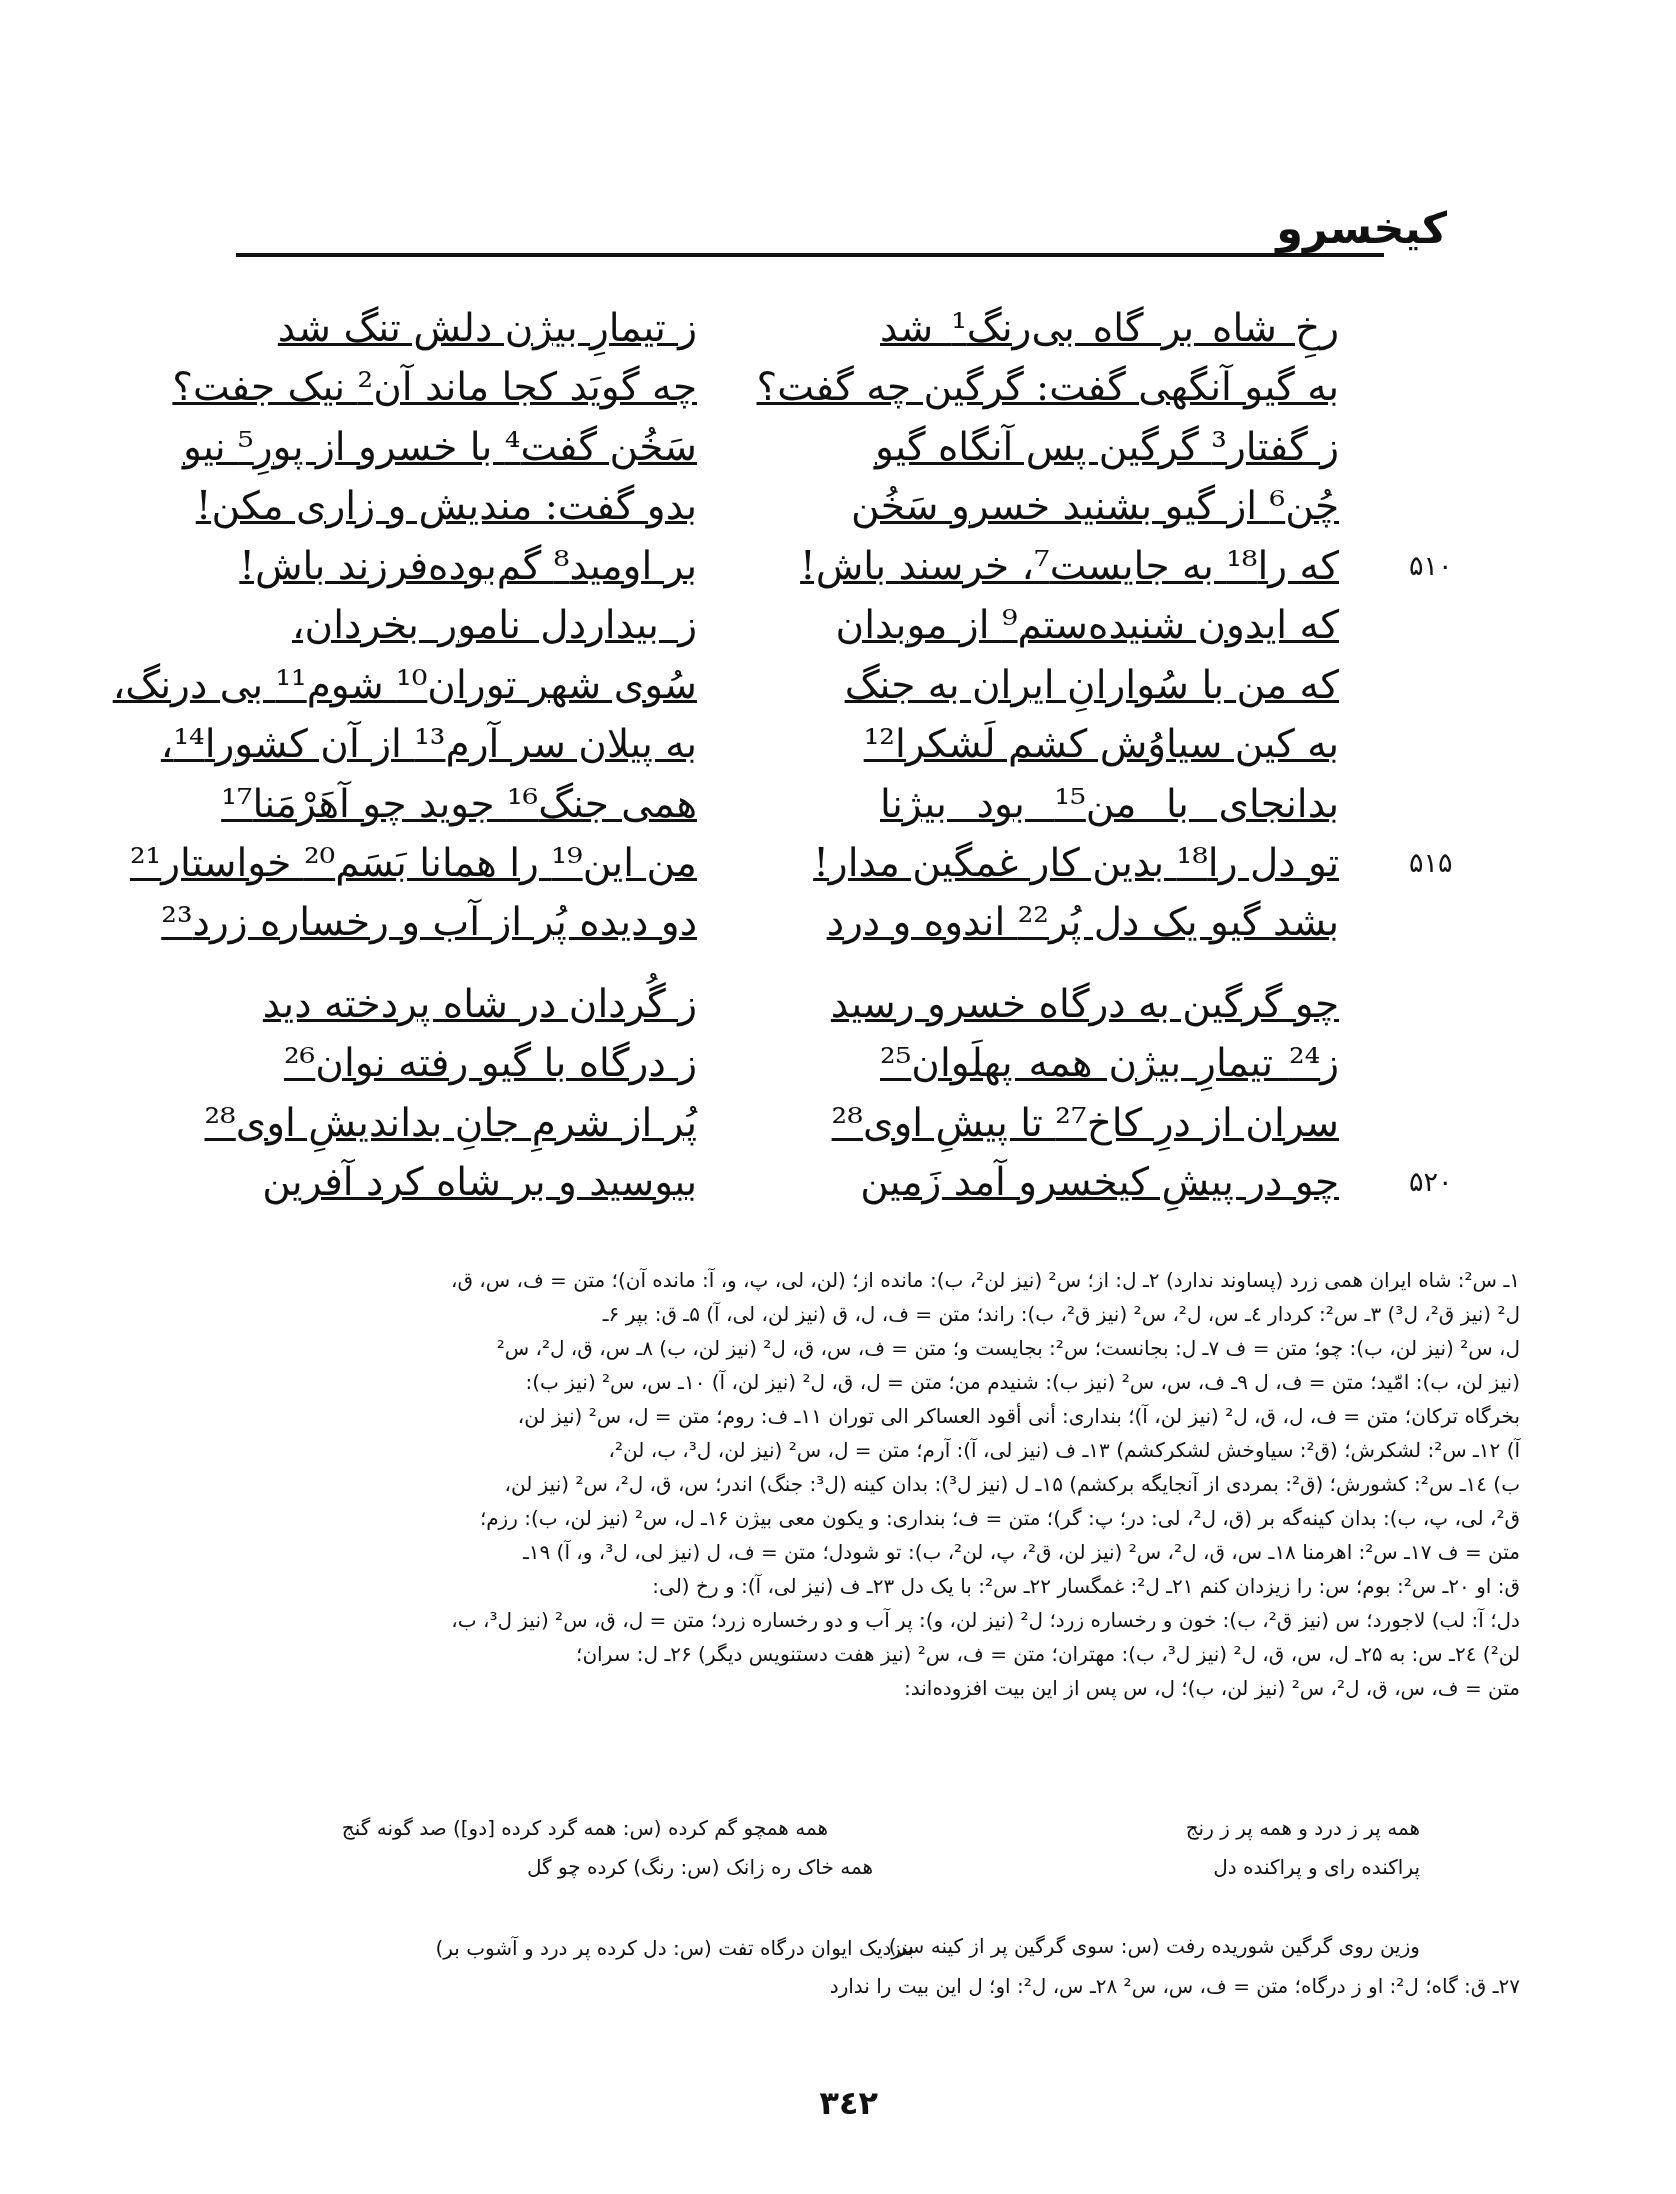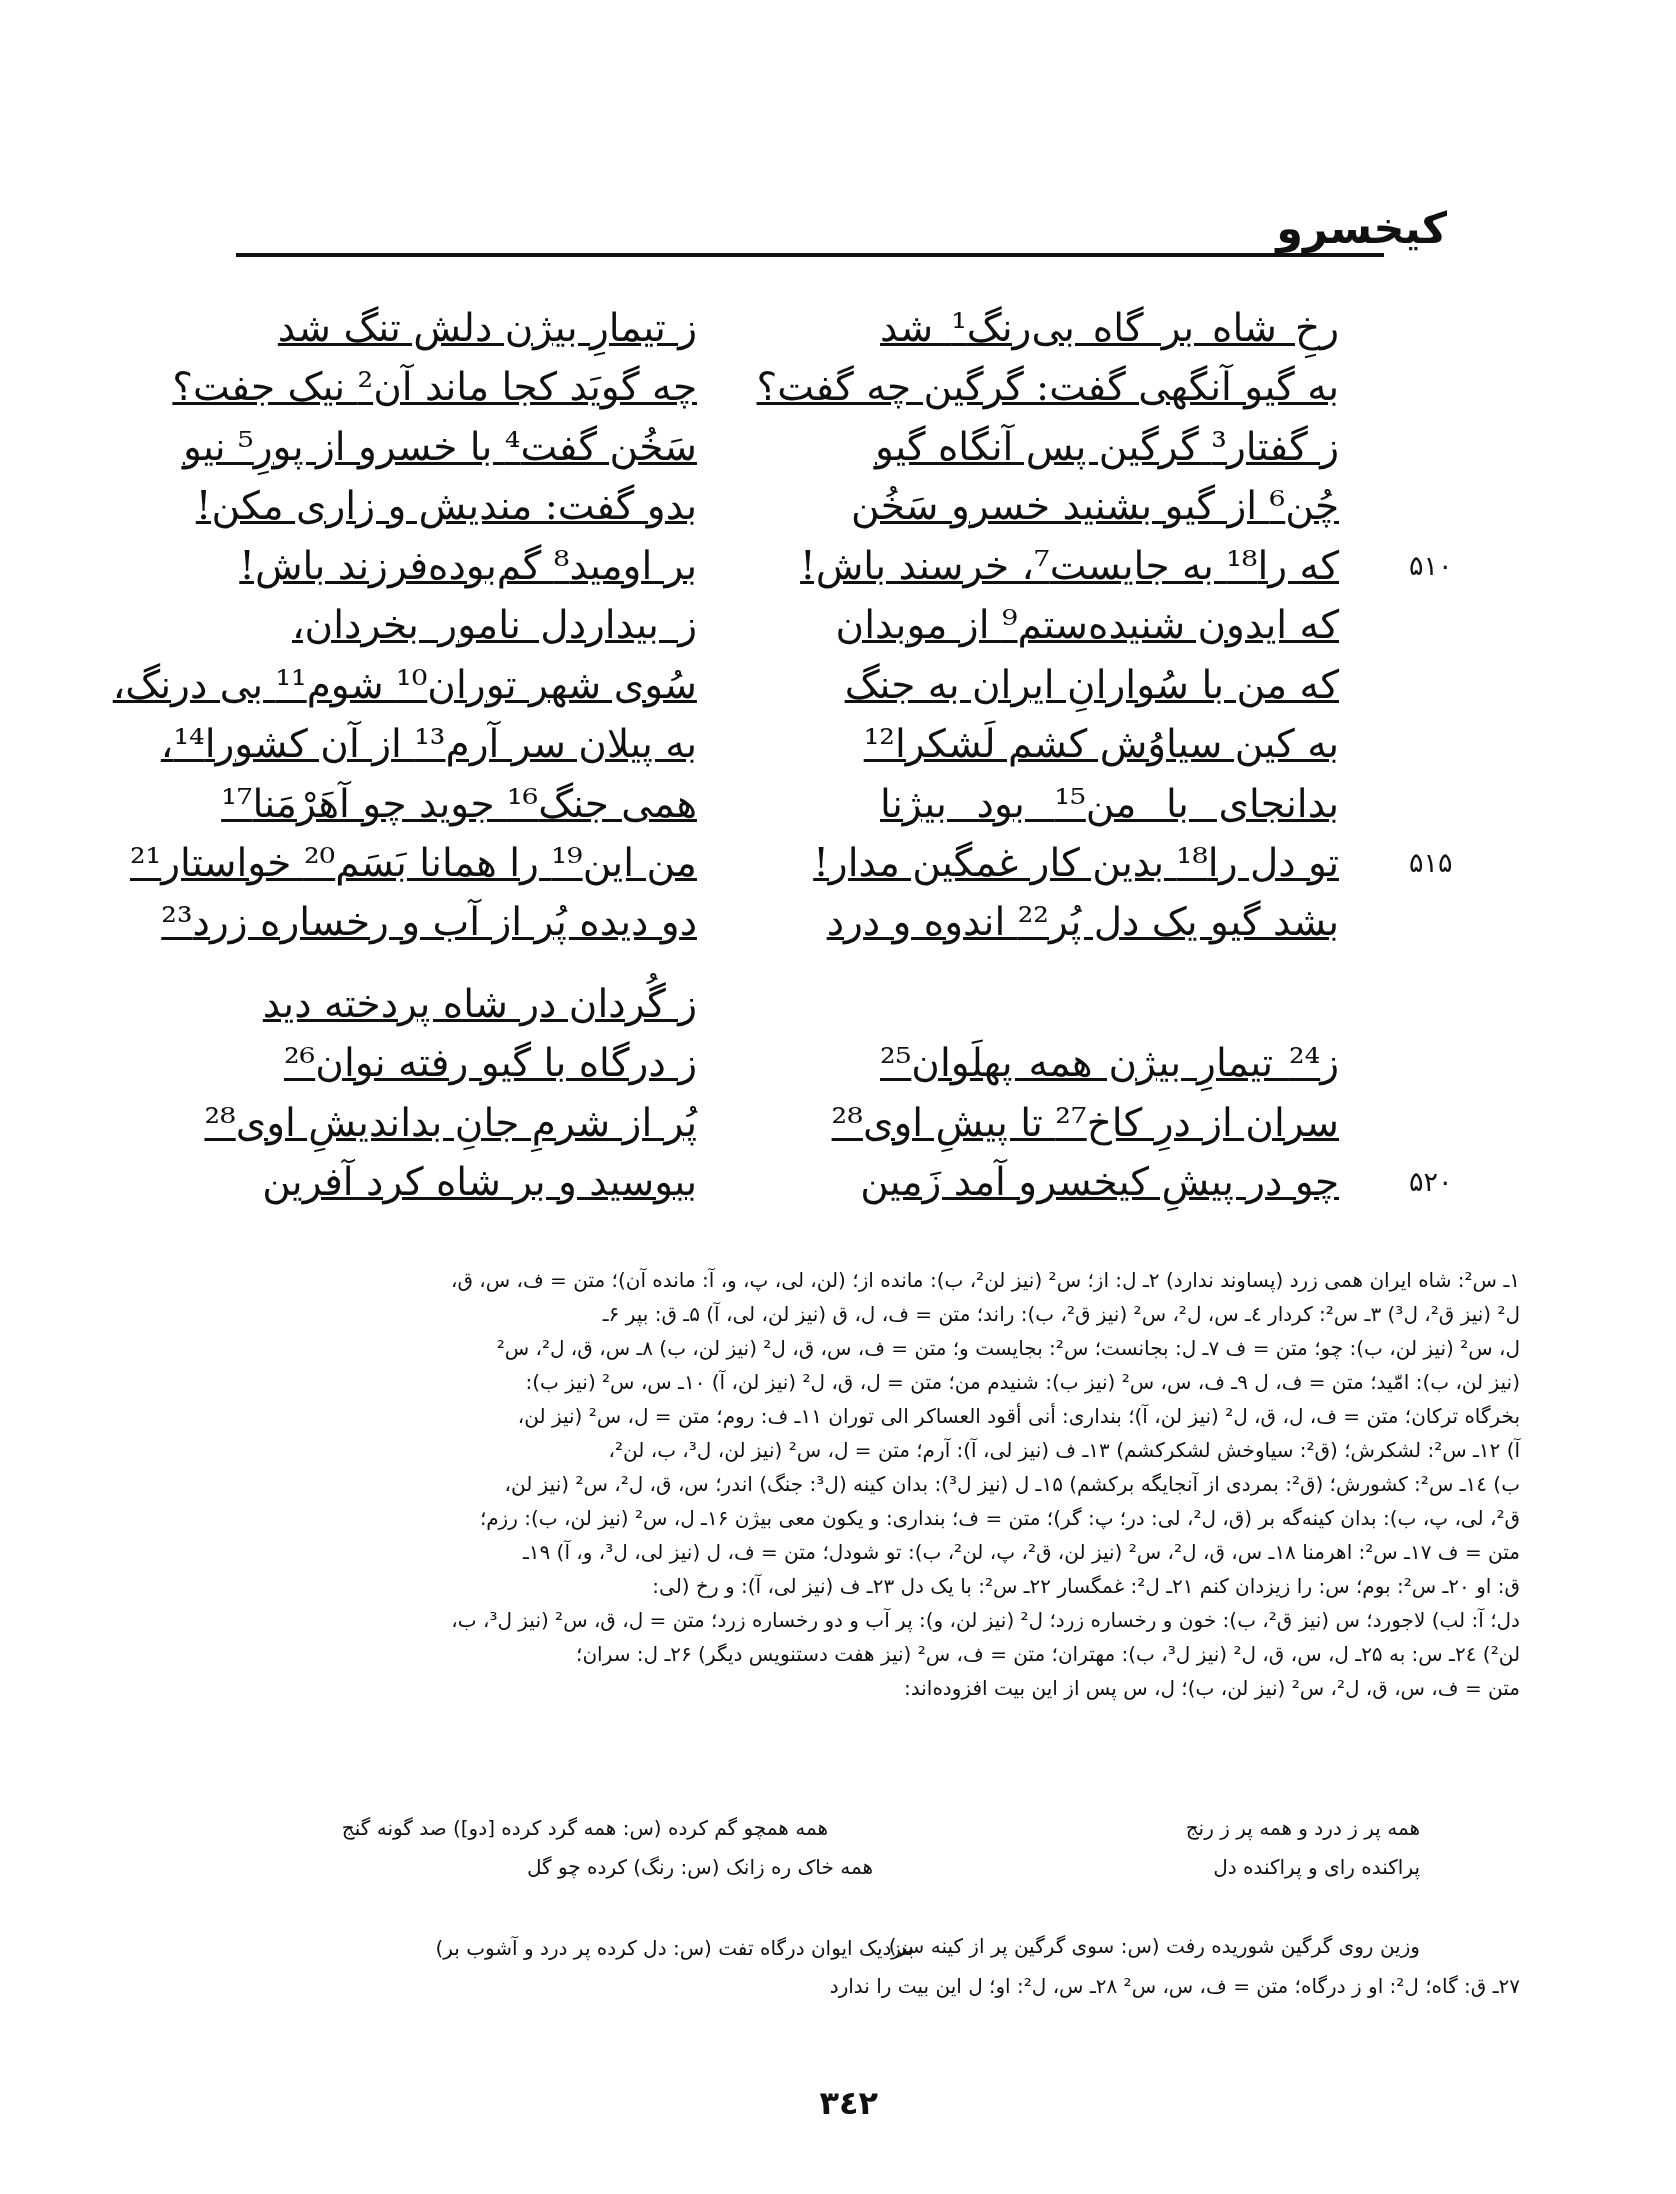--- a/index.html
+++ b/index.html
@@ -91,20 +91,21 @@
     <span class="hemistich h-left">من این¹⁹ را همانا بَسَم²⁰ خواستار²¹</span>
   </div>
   <div class="couplet" style="top:594px">
     <span class="hemistich h-right">بشد گیو یک دل پُر²² اندوه و درد</span>
     <span class="hemistich h-left">دو دیده پُر از آب و رخساره زرد²³</span>
   </div>
 </div>
 
 <div class="stanza" style="top:973px;">
   <div class="couplet" style="top:0px">
+    <span class="hemistich h-right">چو گرگین به درگاه خسرو رسید</span>
     <span class="hemistich h-left">ز گُردان در شاه پردخته دید</span>
   </div>
   <div class="couplet" style="top:59px">
     <span class="hemistich h-right">ز²⁴ تیمارِ بیژن همه پهلَوان²⁵</span>
     <span class="hemistich h-left">ز درگاه با گیو رفته نوان²⁶</span>
   </div>
   <div class="couplet" style="top:119px">
     <span class="hemistich h-right">سران از درِ کاخ²⁷ تا پیشِ اوی²⁸</span>
     <span class="hemistich h-left">پُر از شرمِ جانِ بداندیشِ اوی²⁸</span>
   </div>

